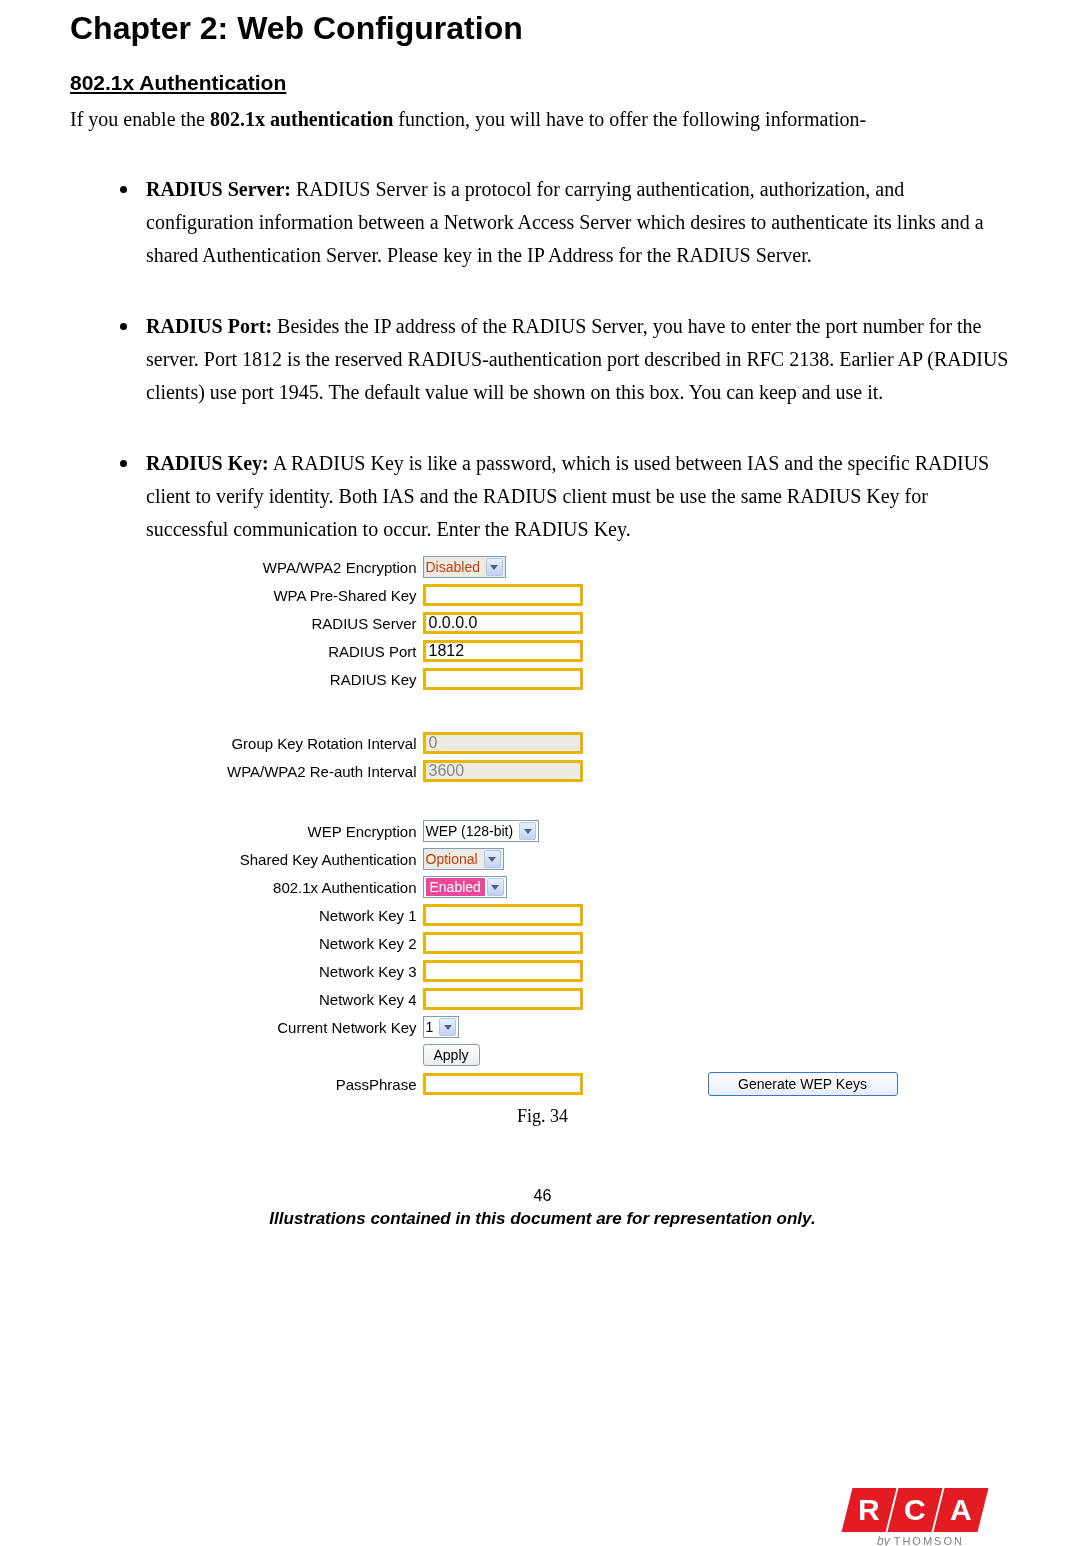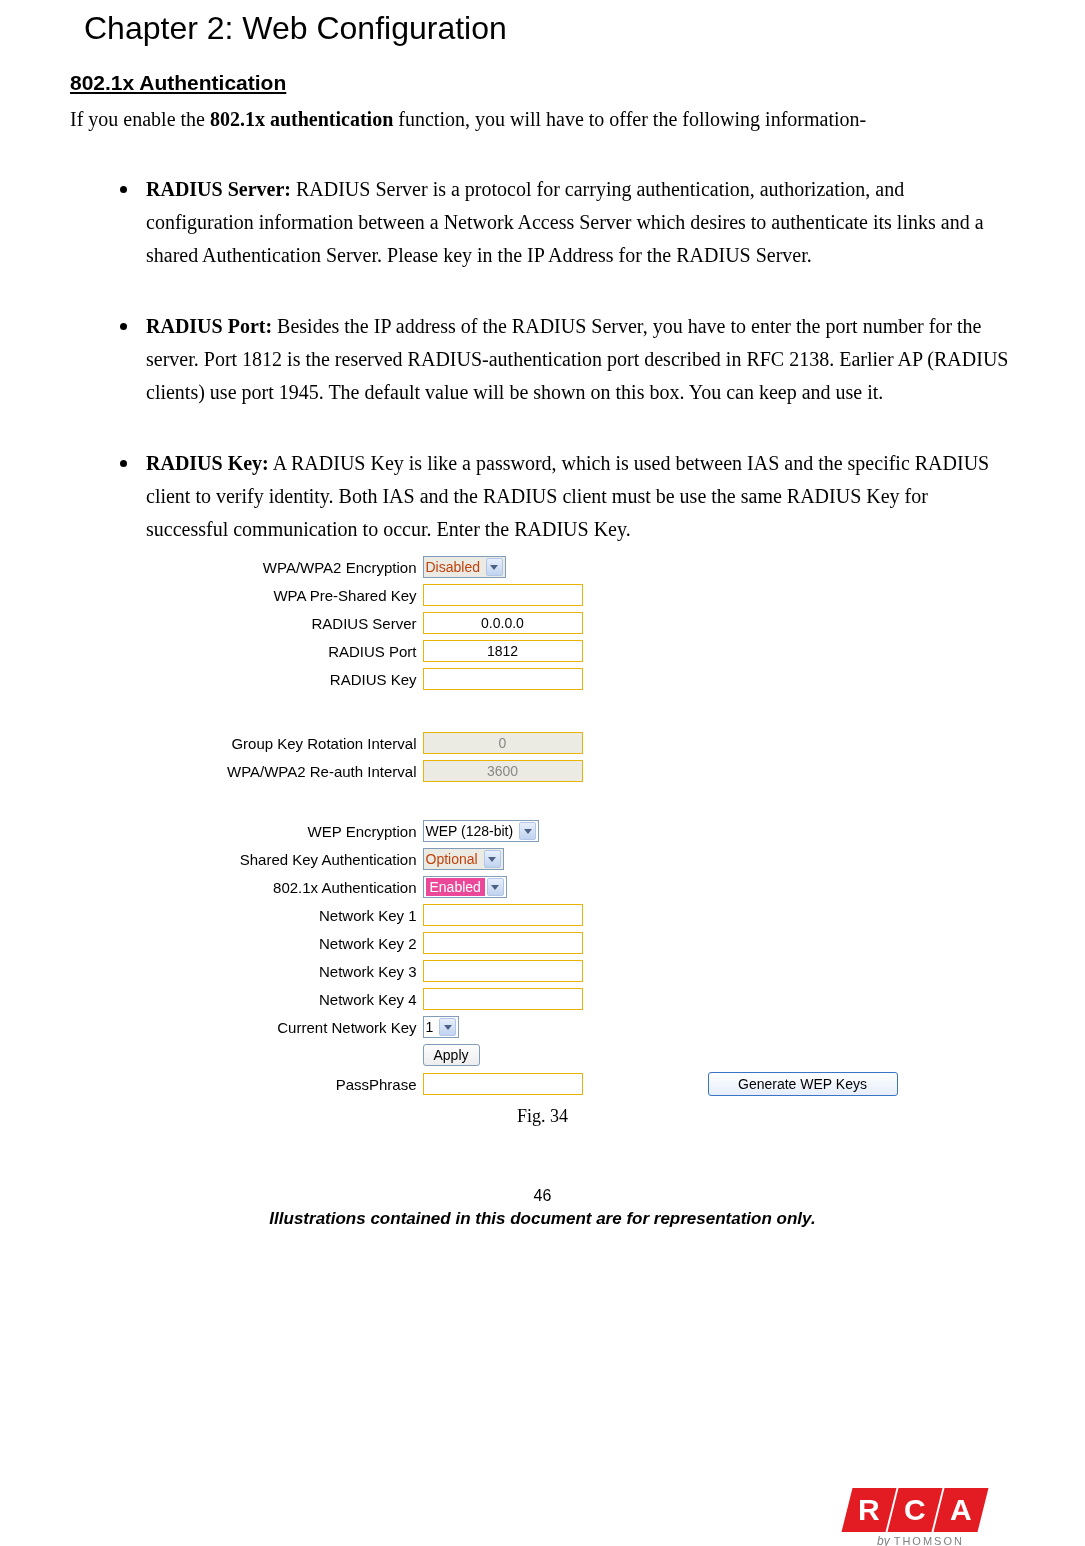--- a/index.html
+++ b/index.html
@@ -12,22 +12,22 @@
     width: 1085px;
   }
   .page {
     padding: 0 70px 0 70px;
     position: relative;
     min-height: 1440px;
   }
   .chapter-title {
     font-family: "Trebuchet MS", "Lucida Sans", Verdana, sans-serif;
     font-size: 32px;
-    font-weight: 400;
-    margin: 10px 0 24px 14px;
+    font-weight: 700;
+    margin: 10px 0 24px 0;
   }
   .section-title {
     font-family: "Trebuchet MS", "Lucida Sans", Verdana, sans-serif;
     font-size: 21px;
     font-weight: bold;
     text-decoration: underline;
     margin: 0 0 8px 0;
   }
   .intro {
     font-size: 20px;
@@ -61,27 +61,26 @@
     align-items: center;
     margin-bottom: 6px;
   }
   .row .label {
     width: 235px;
     text-align: right;
     padding-right: 6px;
   }
   .text-input {
     font-family: Tahoma, Arial, sans-serif;
-    font-size: 14px;
+    font-size: 16px;
     height: 22px;
     padding: 1px 3px;
-    border: 1px solid #eab308;
+    border: 3px solid #eab308;
     background: #fff;
     width: 160px;
-    text-align: center;
   }
   .text-input.disabled {
     background: #ebebe4;
     color: #888;
   }
   .select {
     font-family: Tahoma, Arial, sans-serif;
     font-size: 14px;
     height: 22px;
     border: 1px solid #7f9db9;

